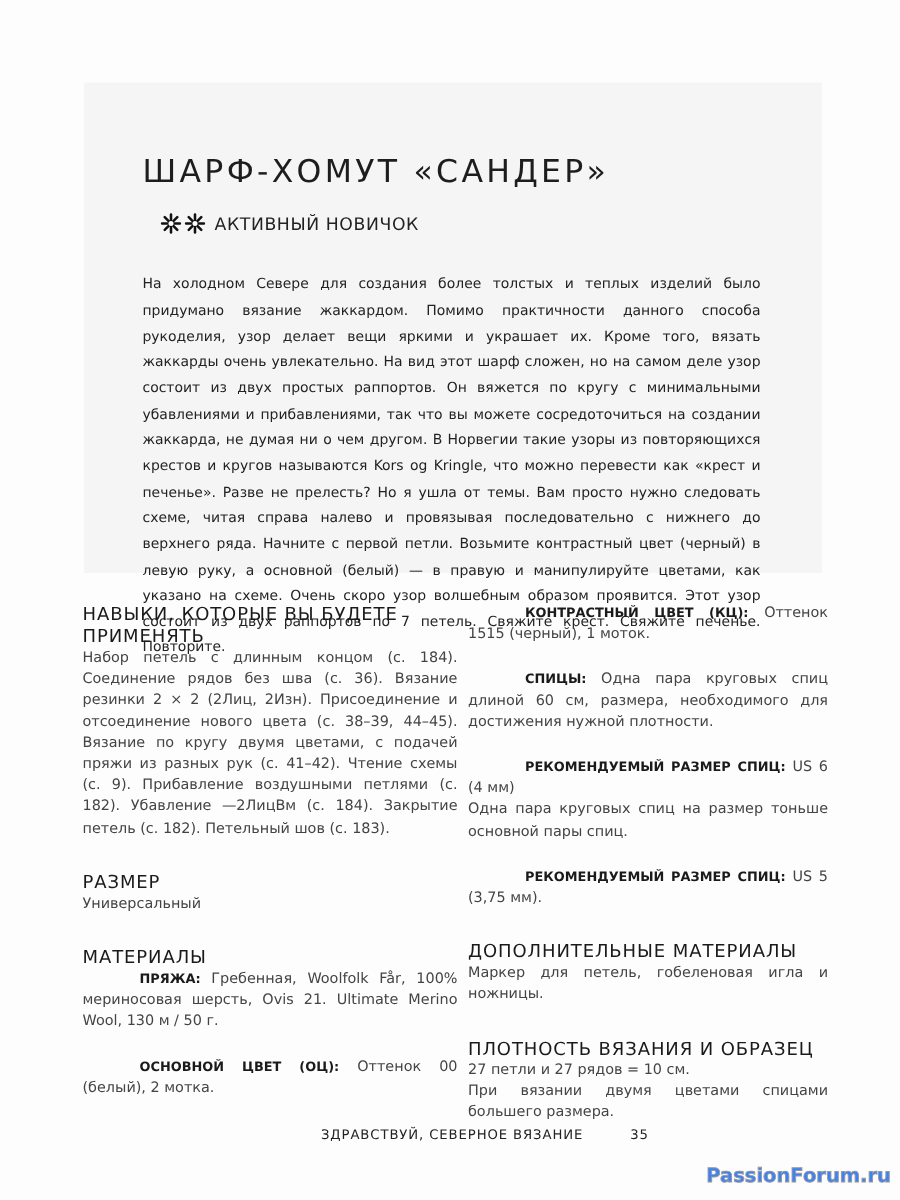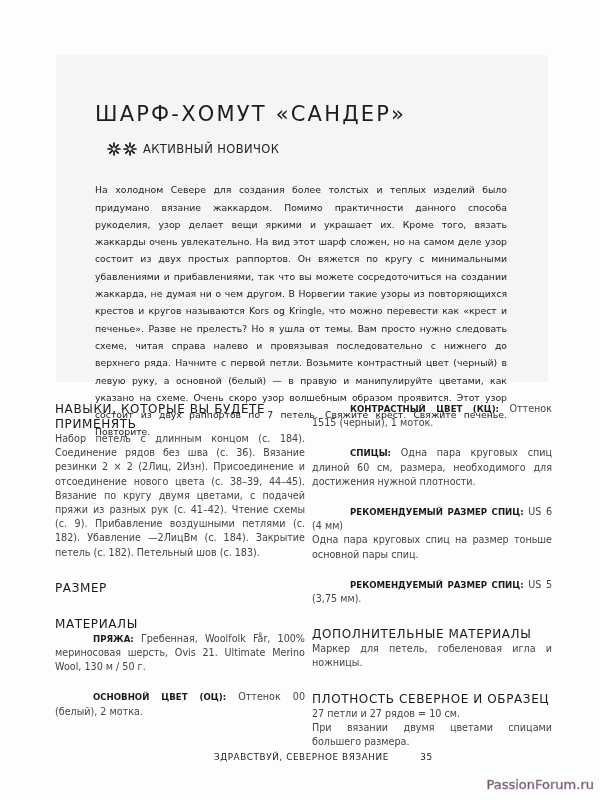--- a/index.html
+++ b/index.html
@@ -34,22 +34,22 @@
   .h { font-size: 12px; letter-spacing: 0.6px; color: #1a1a1a; line-height: 15px; margin: 0; font-weight: normal; }
   .p { font-size: 9.6px; line-height: 14.2px; color: #444; text-align: justify; margin: 0; }
   .b { font-weight: bold; color: #1a1a1a; font-size: 8.6px; margin-left: 38px; }
   .gap-l { height: 21px; }
   .gap-m { height: 16px; }
   .footer {
     position: absolute; left: 214px; top: 752px; font-size: 8.8px; letter-spacing: 0.6px; color: #222;
   }
   .footer .num { margin-left: 28px; }
   .watermark {
-    position: absolute; right: 6px; top: 777px; font-size: 13px; color: #701a75;
-    -webkit-text-stroke: 0.6px #9a9a9a; font-family: "DejaVu Sans", sans-serif;
+    position: absolute; right: 6px; top: 777px; font-size: 13px; color: #3b82f6;
+    -webkit-text-stroke: 0.6px #9a9a9a; font-family: "DejaVu Sans", sans-serif; font-weight: bold;
   }
 </style>
 </head>
 <body>
 
 <div class="intro-box"></div>
 
 <h1 class="title">ШАРФ-ХОМУТ «САНДЕР»</h1>
 
 <div class="level">
@@ -76,20 +76,21 @@
   <span>АКТИВНЫЙ НОВИЧОК</span>
 </div>
 
 <p class="intro-text">На холодном Севере для создания более толстых и теплых изделий было придумано вязание жаккардом. Помимо практичности данного способа рукоделия, узор делает вещи яркими и украшает их. Кроме того, вязать жаккарды очень увлекательно. На вид этот шарф сложен, но на самом деле узор состоит из двух простых раппортов. Он вяжется по кругу с минимальными убавлениями и прибавлениями, так что вы можете сосредоточиться на создании жаккарда, не думая ни о чем другом. В Норвегии такие узоры из повторяющихся крестов и кругов называются Kors og Kringle, что можно перевести как «крест и печенье». Разве не прелесть? Но я ушла от темы. Вам просто нужно следовать схеме, читая справа налево и провязывая последовательно с нижнего до верхнего ряда. Начните с первой петли. Возьмите контрастный цвет (черный) в левую руку, а основной (белый) — в правую и манипулируйте цветами, как указано на схеме. Очень скоро узор волшебным образом проявится. Этот узор состоит из двух раппортов по 7 петель. Свяжите крест. Свяжите печенье. Повторите.</p>
 
 <div class="col col-left">
   <h2 class="h">НАВЫКИ, КОТОРЫЕ ВЫ БУДЕТЕ ПРИМЕНЯТЬ</h2>
   <p class="p">Набор петель с длинным концом (с. 184). Соединение рядов без шва (с. 36). Вязание резинки 2 × 2 (2Лиц, 2Изн). Присоединение и отсоединение нового цвета (с. 38–39, 44–45). Вязание по кругу двумя цветами, с подачей пряжи из разных рук (с. 41–42). Чтение схемы (с. 9). Прибавление воздушными петлями (с. 182). Убавление —2ЛицВм (с. 184). Закрытие петель (с. 182). Петельный шов (с. 183).</p>
   <div class="gap-l"></div>
   <h2 class="h">РАЗМЕР</h2>
+  <p class="p">Универсальный</p>
   <div class="gap-l"></div>
   <h2 class="h">МАТЕРИАЛЫ</h2>
   <p class="p">
     <span class="b">ПРЯЖА:</span>
     <span>Гребенная, Woolfolk Får, 100% мериносовая шерсть, Ovis 21. Ultimate Merino Wool, 130 м / 50 г.</span>
   </p>
   <div class="gap-m"></div>
   <p class="p">
     <span class="b">ОСНОВНОЙ ЦВЕТ (ОЦ):</span>
     <span>Оттенок 00 (белый), 2 мотка.</span>
@@ -114,21 +115,21 @@
   </p>
   <div class="gap-m"></div>
   <p class="p">
     <span class="b">РЕКОМЕНДУЕМЫЙ РАЗМЕР СПИЦ:</span>
     <span>US 5 (3,75 мм).</span>
   </p>
   <div class="gap-l"></div>
   <h2 class="h">ДОПОЛНИТЕЛЬНЫЕ МАТЕРИАЛЫ</h2>
   <p class="p">Маркер для петель, гобеленовая игла и ножницы.</p>
   <div class="gap-l"></div>
-  <h2 class="h">ПЛОТНОСТЬ СЕВЕРНОЕ И ОБРАЗЕЦ</h2>
+  <h2 class="h">ПЛОТНОСТЬ ВЯЗАНИЯ И ОБРАЗЕЦ</h2>
   <p class="p">27 петли и 27 рядов = 10 см.</p>
   <p class="p">При вязании двумя цветами спицами большего размера.</p>
 </div>
 
 <div class="footer">
   <span>ЗДРАВСТВУЙ, СЕВЕРНОЕ ВЯЗАНИЕ</span>
   <span class="num">35</span>
 </div>
 
 <div class="watermark">PassionForum.ru</div>

